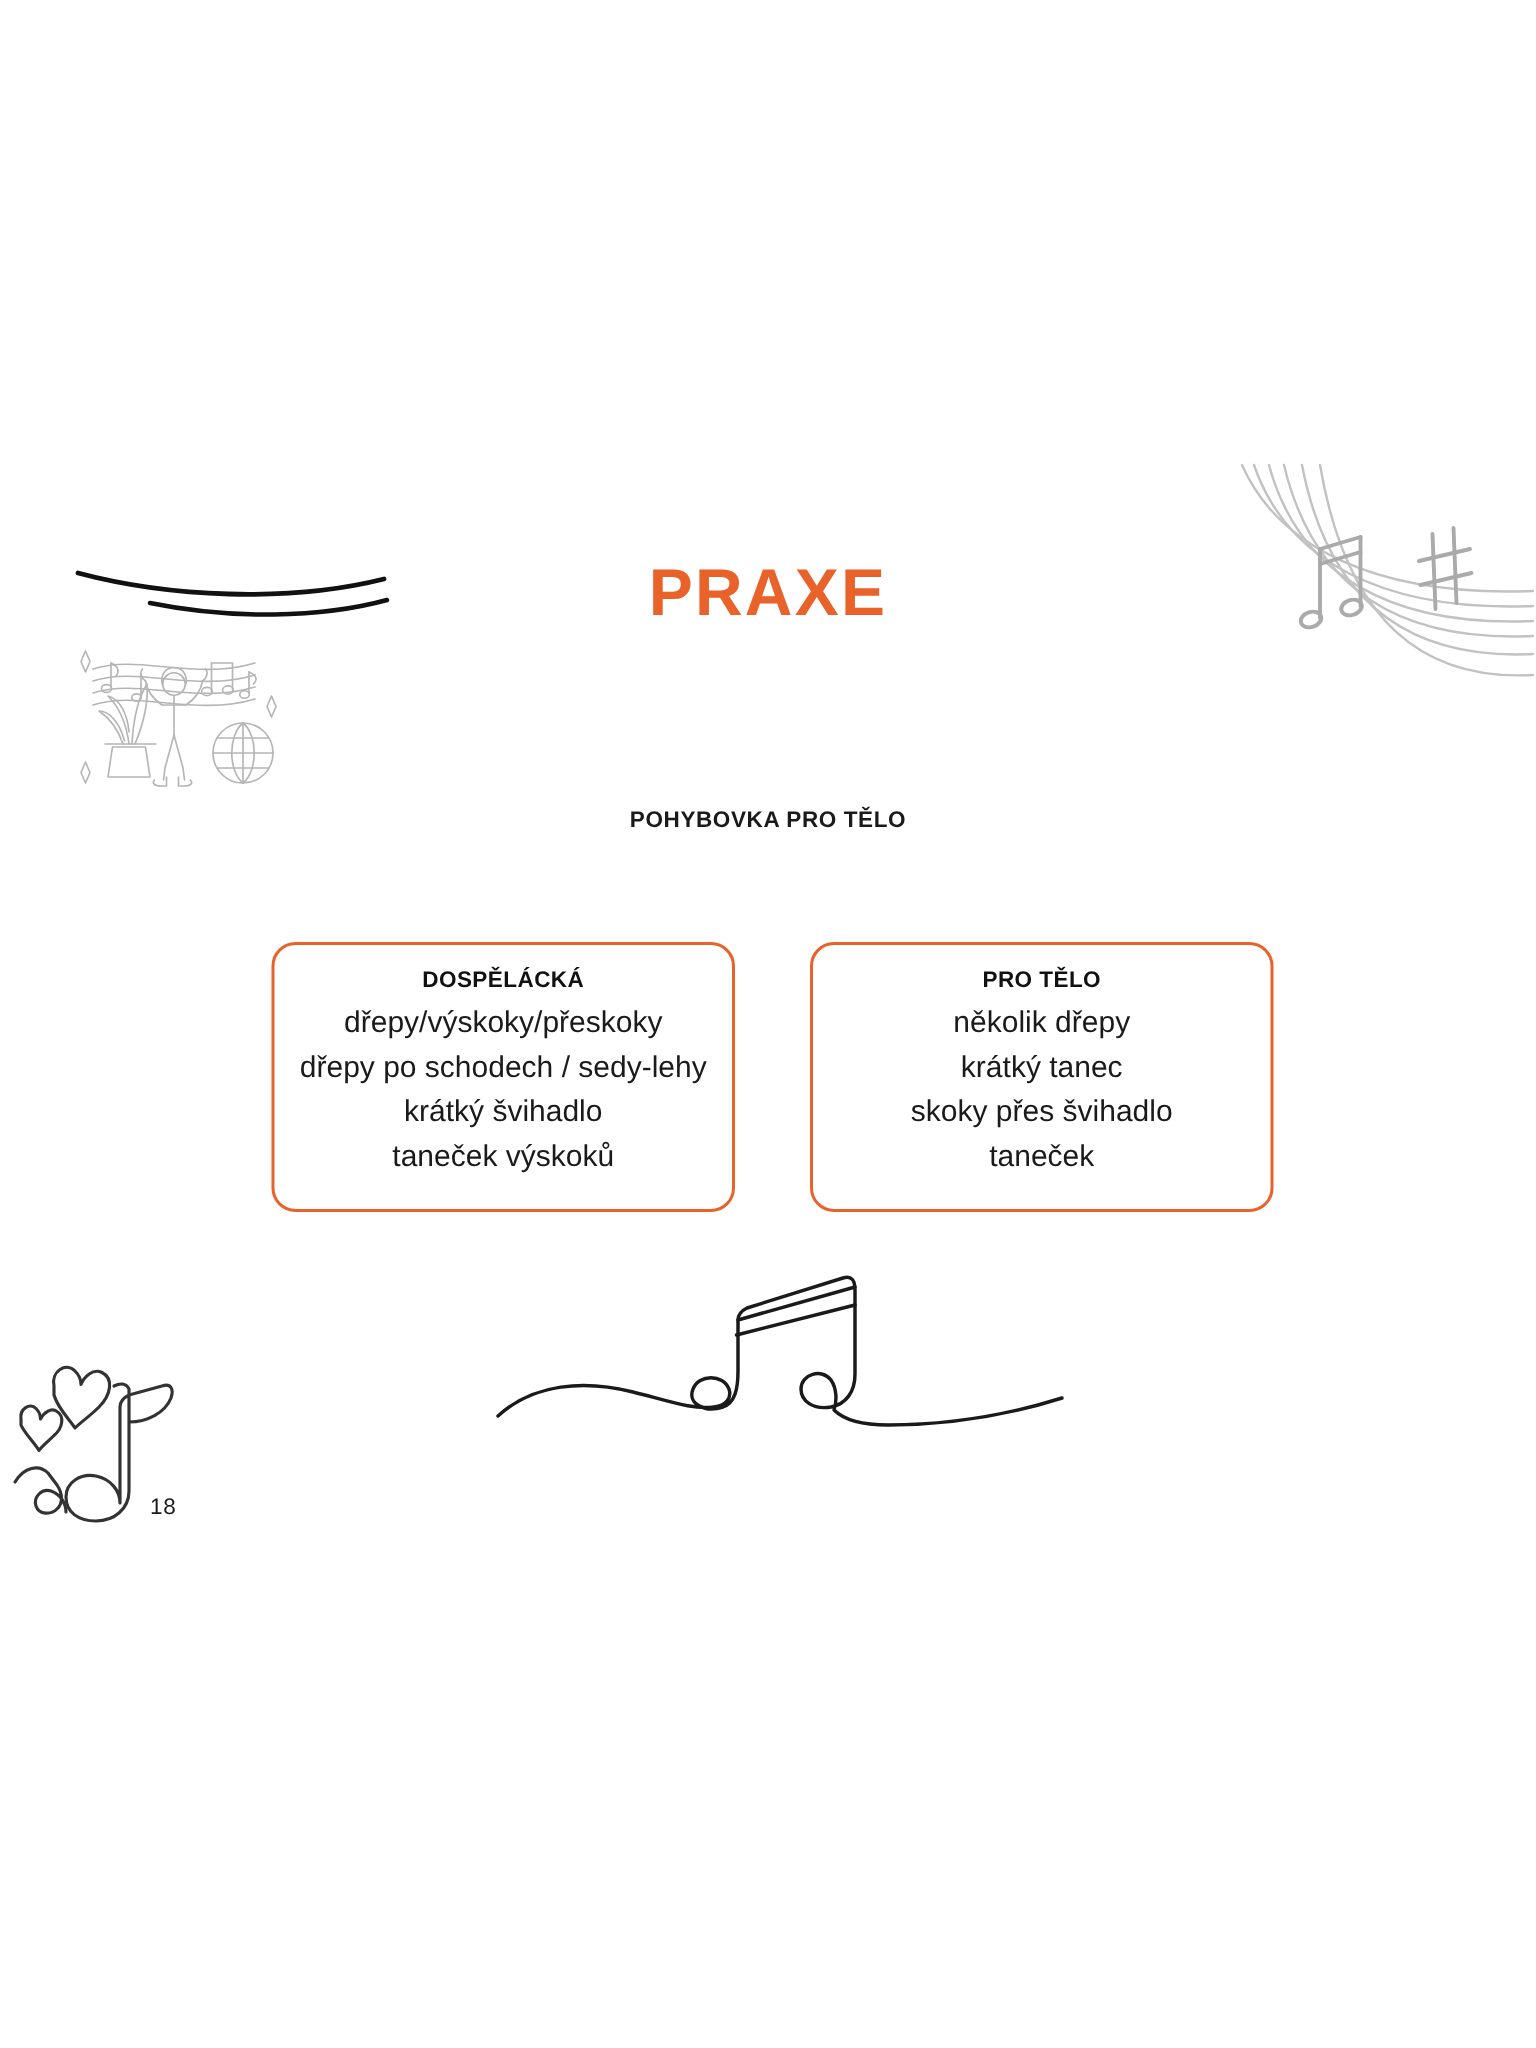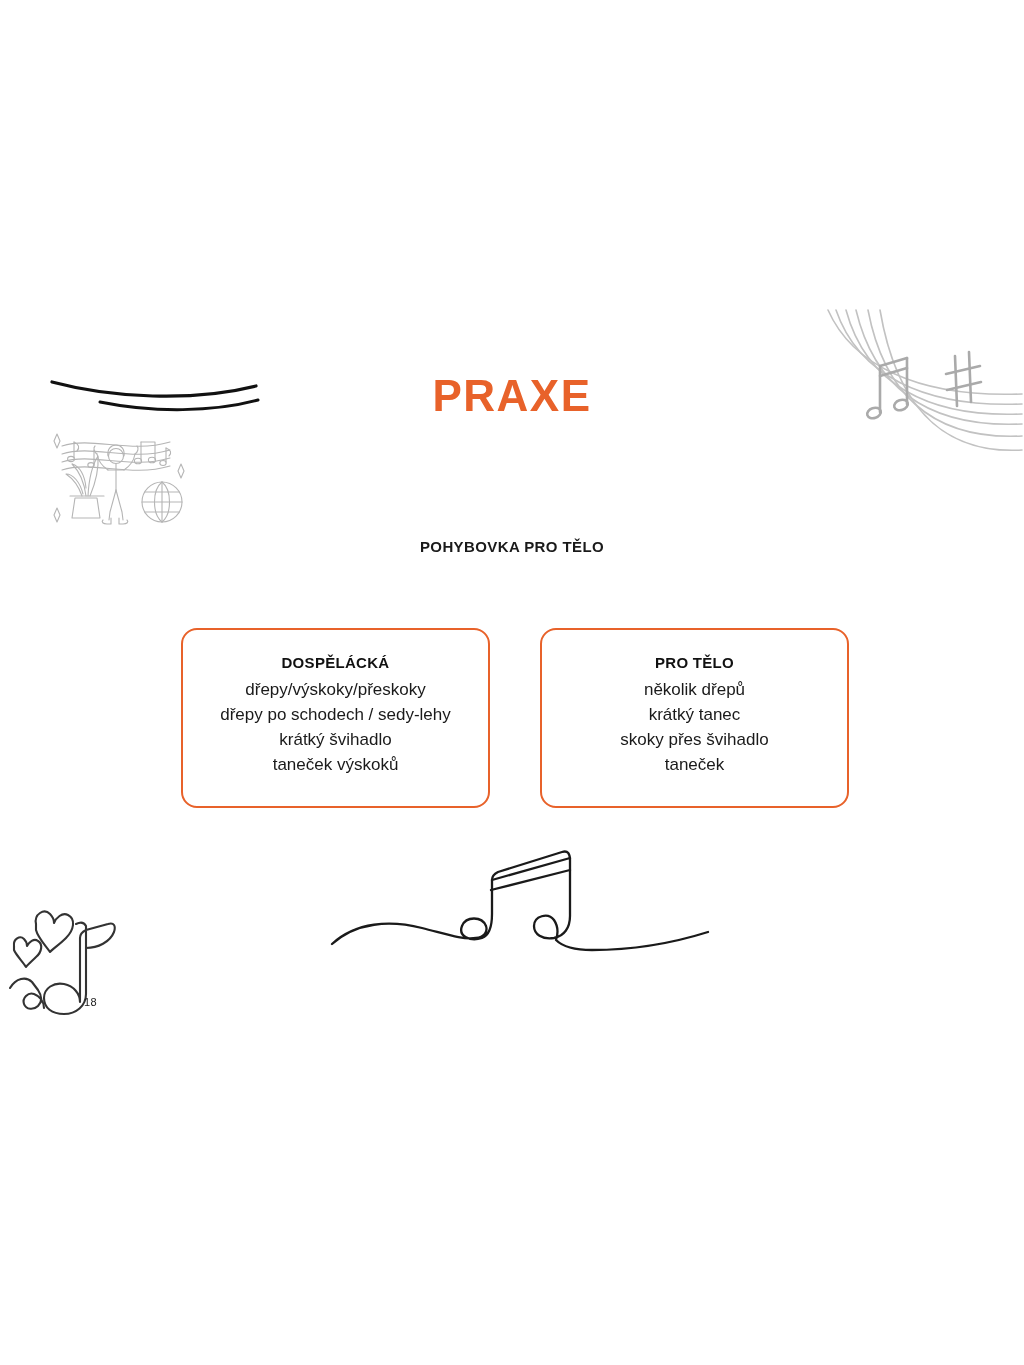--- a/index.html
+++ b/index.html
@@ -78,43 +78,43 @@
   }
   .card-title {
     font-size: 15px;
     font-weight: bold;
     color: #111111;
     letter-spacing: 0.3px;
     margin-bottom: 4px;
     line-height: 1.35;
   }
   .card-line {
-    font-size: 17px;
+    font-size: 20px;
     font-weight: normal;
     color: #1a1a1a;
     line-height: 1.48;
     white-space: nowrap;
   }
 
   
   .deco {
     position: absolute;
     pointer-events: none;
   }
   #deco-arcs       { left: 42px;  top: 370px; }
   #deco-dancer     { left: 44px;  top: 420px; }
   #deco-staff      { left: 806px; top: 306px; }
   #deco-note-line  { left: 330px; top: 840px; }
   #deco-hearts     { left: 4px;   top: 898px; }
 
   .page-number {
     position: absolute;
-    left: 84px;
+    left: 100px;
     top: 996px;
-    font-size: 11px;
+    font-size: 15px;
     color: #1a1a1a;
     letter-spacing: 0.5px;
   }
 </style>
 </head>
 <body>
 
 <div class="page">
 
   <div class="deco" id="deco-arcs">
@@ -214,21 +214,21 @@
     <div class="card">
       <div class="card-title">DOSPĚLÁCKÁ</div>
       <div class="card-line">dřepy/výskoky/přeskoky</div>
       <div class="card-line">dřepy po schodech / sedy-lehy</div>
       <div class="card-line">krátký švihadlo</div>
       <div class="card-line">taneček výskoků</div>
     </div>
 
     <div class="card">
       <div class="card-title">PRO TĚLO</div>
-      <div class="card-line">několik dřepů</div>
+      <div class="card-line">několik dřepy</div>
       <div class="card-line">krátký tanec</div>
       <div class="card-line">skoky přes švihadlo</div>
       <div class="card-line">taneček</div>
     </div>
 
   </div>
 
   <div class="deco" id="deco-note-line">
     <svg width="380" height="120" viewBox="0 0 380 120" fill="none" stroke="#1a1a1a" stroke-width="2.3" stroke-linecap="round" stroke-linejoin="round">
       <path d="M2 104

